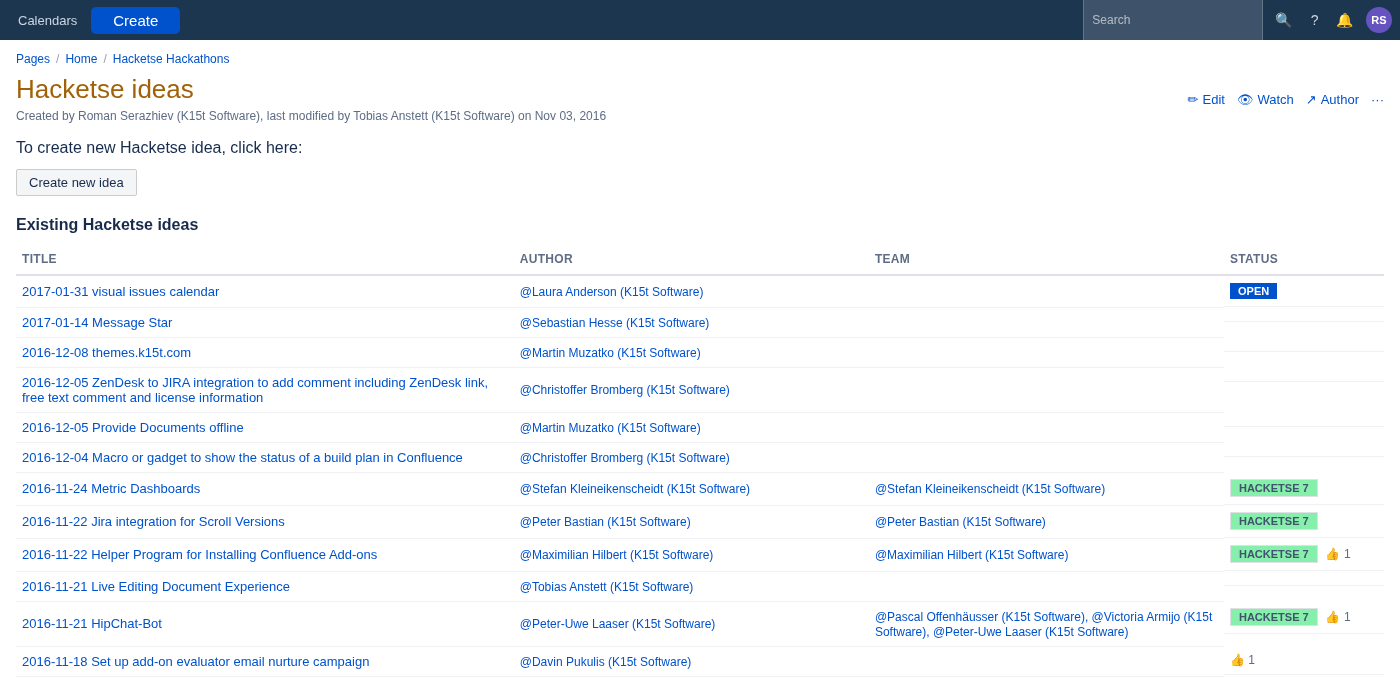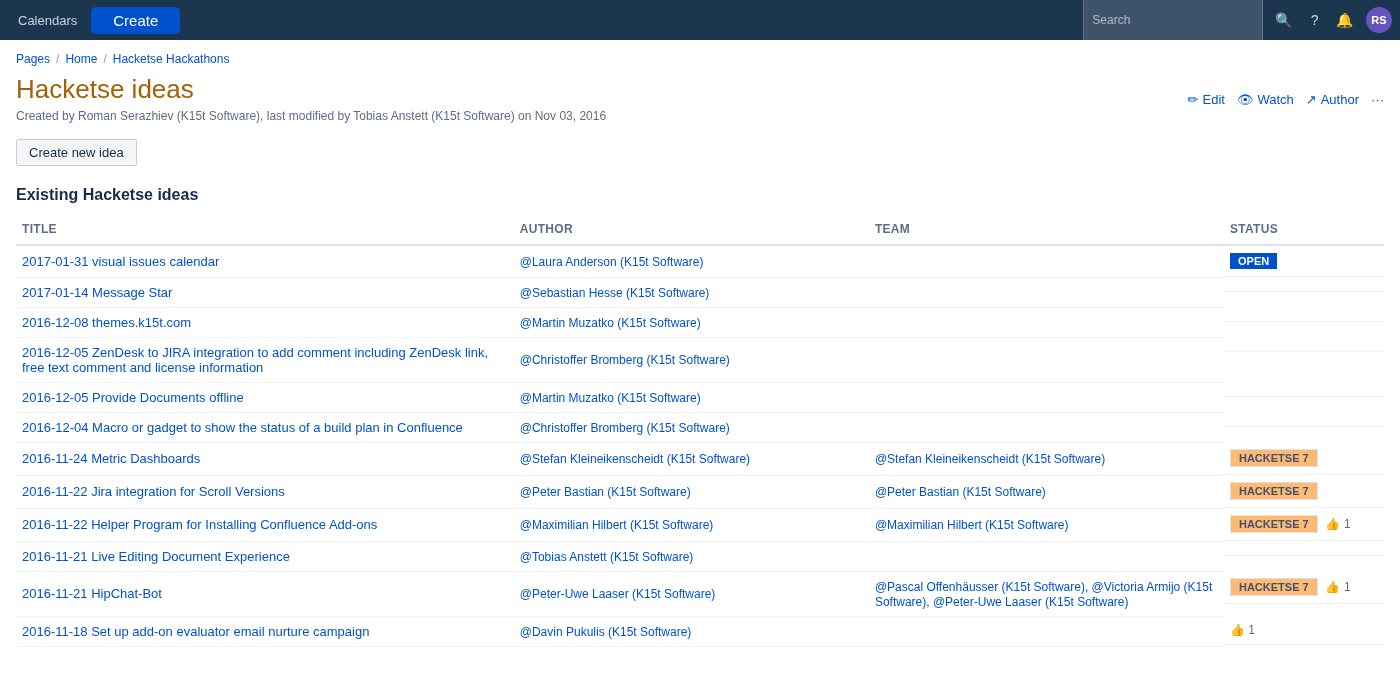--- a/index.html
+++ b/index.html
@@ -170,21 +170,21 @@
       border-radius: 0;
       font-size: 11px;
       font-weight: 600;
       text-transform: uppercase;
     }
     .status-open {
       background: #0052cc;
       color: #fff;
     }
     .status-hacketse7 {
-      background: #fdba74;
+      background: #86efac;
       color: #42526e;
       border: 1px solid #dfe1e6;
     }
     .thumb-up {
       color: #5e6c84;
       font-size: 12px;
       white-space: nowrap;
     }
     .col-title { width: 38%; }
     .col-author { width: 27%; }
@@ -222,20 +222,21 @@
     <span class="page-action-btn">👁 <span>Watch</span></span>
     <span class="page-action-btn">↗ <span>Author</span></span>
     <span class="page-action-btn">···</span>
   </div>
 
   <h1 class="page-title">Hacketse ideas</h1>
   <div class="page-meta">Created by Roman Serazhiev (K15t Software), last modified by Tobias Anstett (K15t Software) on Nov 03, 2016</div>
 </div>
 
 <div class="content">
+  <p class="section-intro">To create new Hacketse idea, click here:</p>
   <button class="create-idea-btn">Create new idea</button>
 
   <div class="section-title">Existing Hacketse ideas</div>
 
   <table class="ideas-table">
     <thead>
       <tr>
         <th class="col-title">Title</th>
         <th class="col-author">Author</th>
         <th class="col-team">Team</th>

